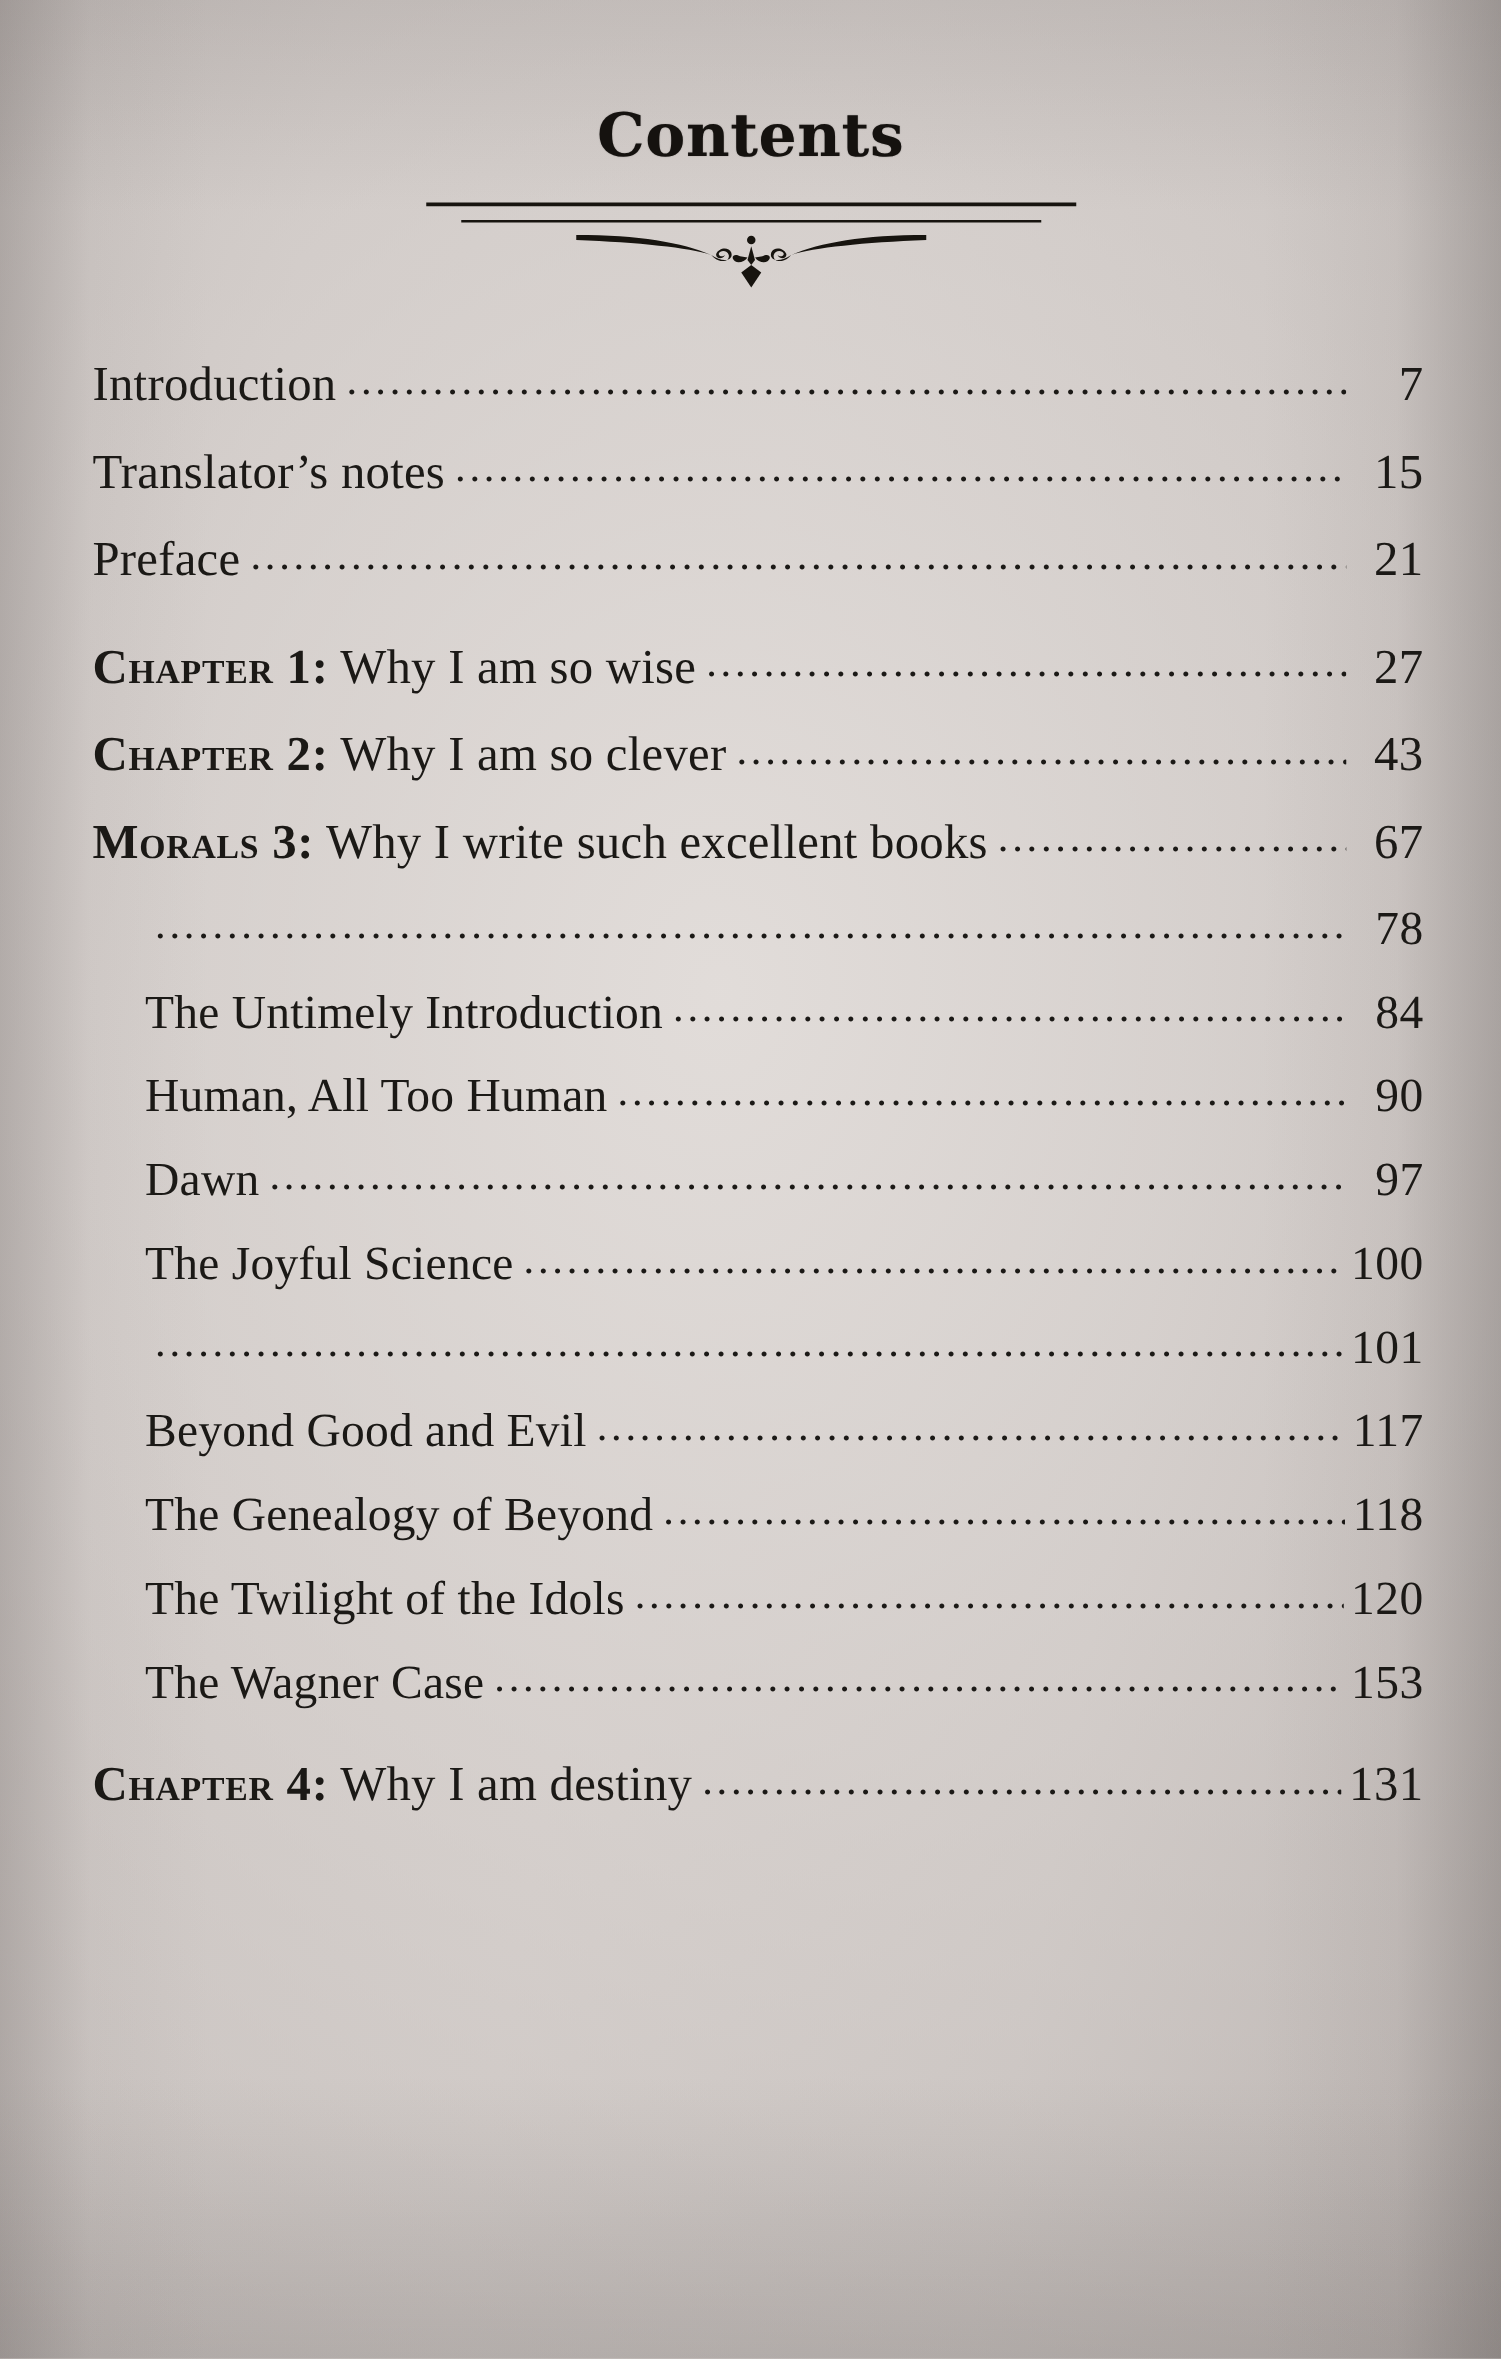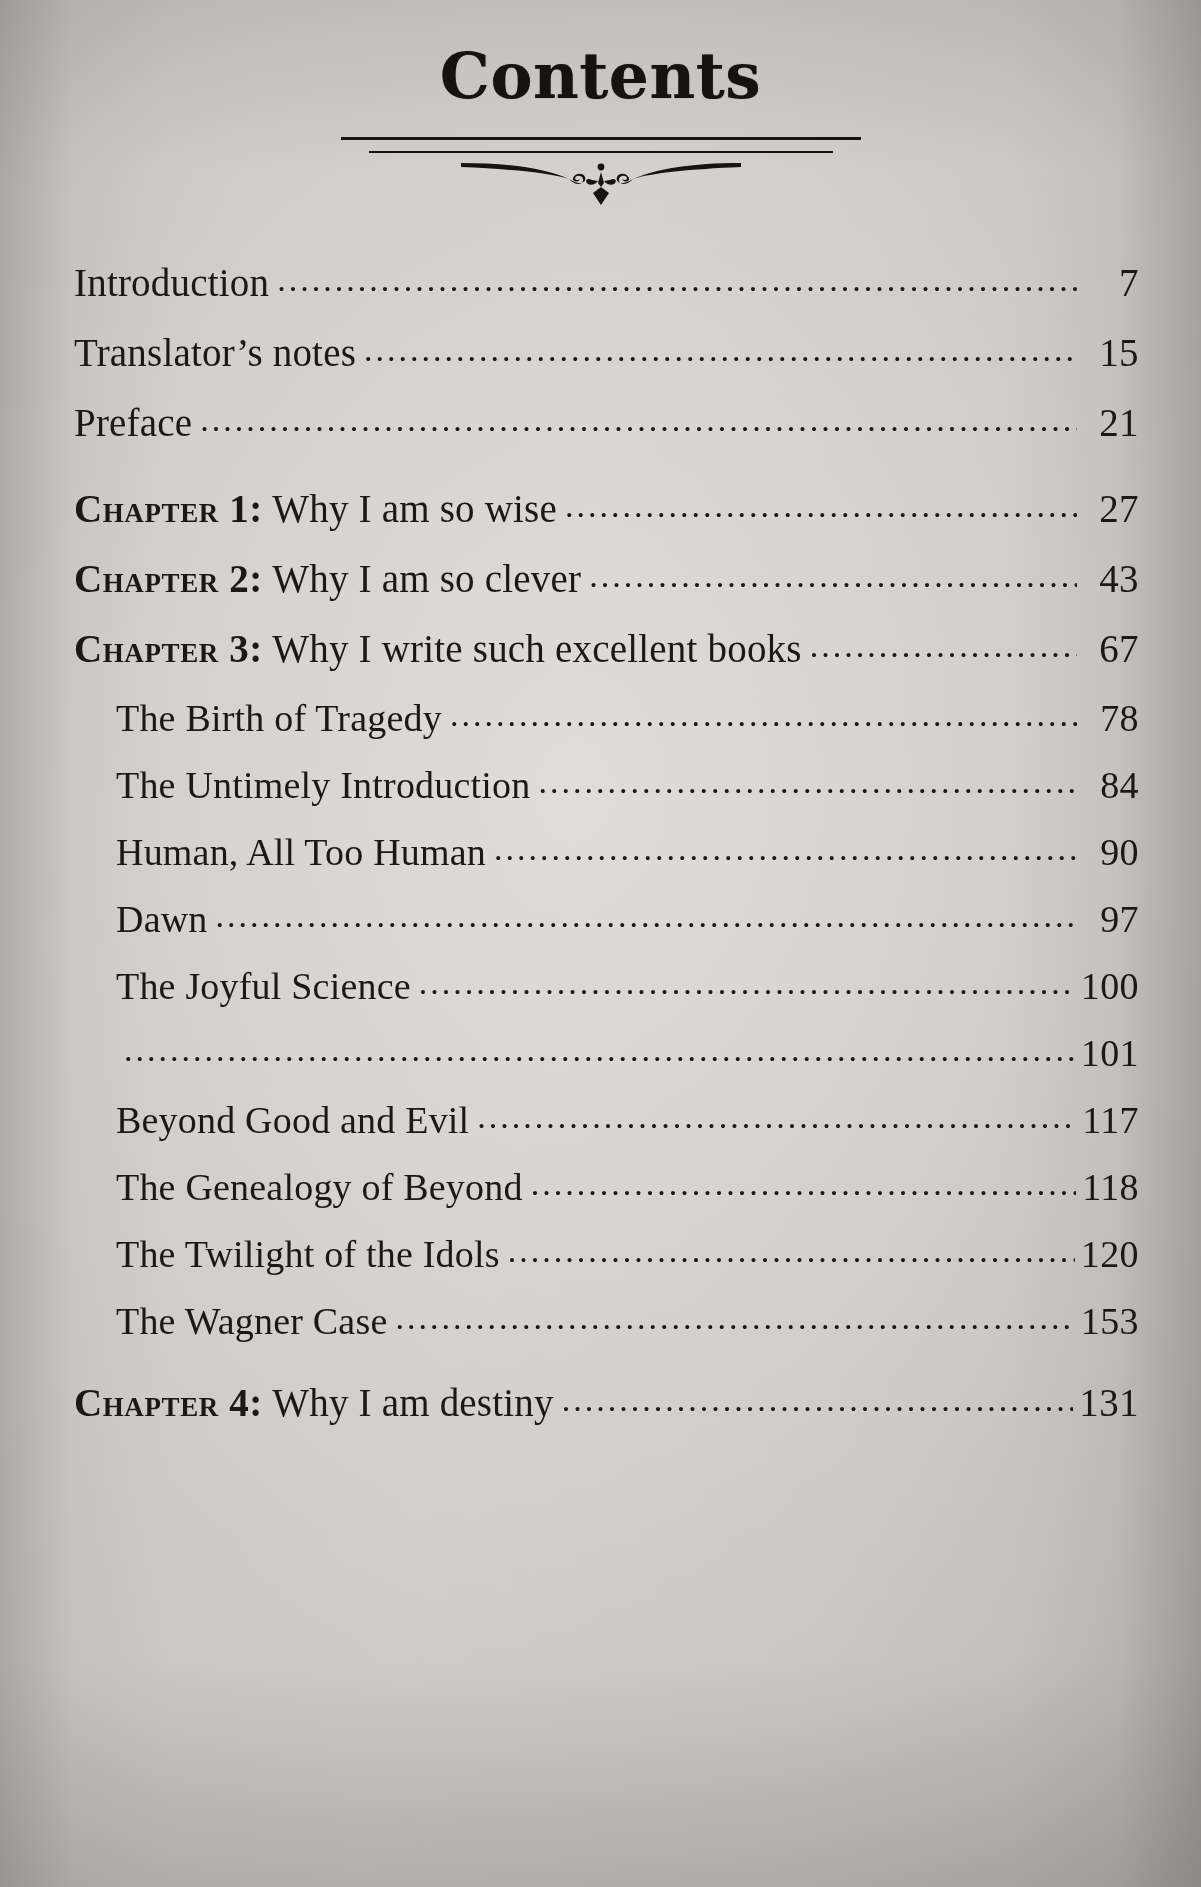--- a/index.html
+++ b/index.html
@@ -38,24 +38,24 @@
     position: relative;
     z-index: 2;
     padding: 0 62px 0 62px;
   }
 
   
   .toc-title {
     text-align: center;
     font-family: "DejaVu Serif", "Liberation Serif", serif;
     font-weight: 700;
-    font-size: 63px;
+    font-size: 48px;
     letter-spacing: 0.5px;
-    margin: 0;
-    padding-top: 43px;
+    margin: 10px;
+    padding-top: 74px;
     line-height: 1.05;
     color: #15120f;
     text-shadow: 0 0 1px rgba(20,16,14,0.35);
   }
 
   .ornament {
     width: 520px;
     margin: 28px auto 0 auto;
     position: relative;
     height: 80px;
@@ -202,29 +202,28 @@
       <span class="label">
         <span class="smallcaps chapter-head">Chapter 2:</span>
         <span>Why I am so clever</span>
       </span>
       <span class="leader"></span>
       <span class="page">43</span>
     </li>
 
     <li class="entry chapter">
       <span class="label">
-        <span class="smallcaps chapter-head">Chapter 3:</span>
+        <span class="smallcaps chapter-head">Morals 3:</span>
         <span>Why I write such excellent books</span>
       </span>
       <span class="leader"></span>
       <span class="page">67</span>
     </li>
 
     <li class="entry sub">
-      <span class="label">The Birth of Tragedy</span>
       <span class="leader"></span>
       <span class="page">78</span>
     </li>
 
     <li class="entry sub">
       <span class="label">The Untimely Introduction</span>
       <span class="leader"></span>
       <span class="page">84</span>
     </li>
 

